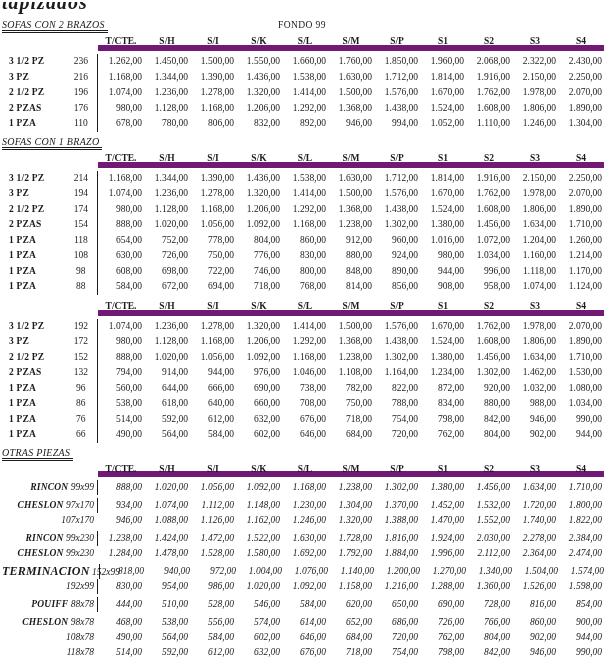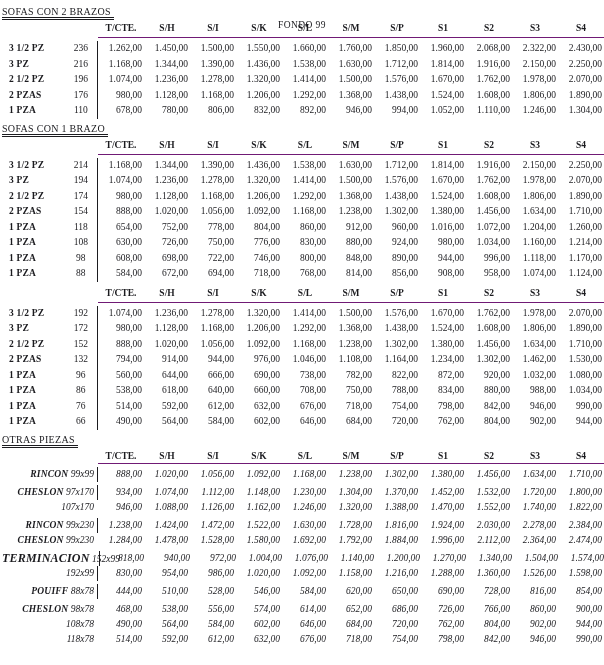--- a/index.html
+++ b/index.html
@@ -6,43 +6,46 @@
   body{
     width:604px;height:665px;overflow:hidden;position:relative;
     font-family:"Liberation Serif","DejaVu Serif",serif;
     color:#1b1b1f;font-size:9.5px;
   }
   .page{position:relative;padding:2px 0 0 2px;}
   .logo{height:13px;width:130px;overflow:hidden;}
   .logo-inner{display:block;font-size:20px;font-style:italic;font-weight:bold;margin-top:-11px;letter-spacing:1px;white-space:nowrap;}
   .doc-title{position:absolute;top:20px;left:0;right:0;text-align:center;font-size:9.5px;letter-spacing:.4px;}
   .section{margin-top:4px;}
-  .title-row{height:15px;line-height:11px;}
+  .title-row{height:15px;line-height:11px;font-style:italic;}
   .sec-title{display:inline-block;font-size:10px;letter-spacing:.3px;border-bottom:3px double #1b1b1f;padding:0 3px 0 0;}
   .row{display:flex;height:15.5px;line-height:15.5px;white-space:nowrap;}
   .thead{height:17px;line-height:15px;margin-bottom:3px;}
   .spacer{width:97px;}
-  .hcells{display:flex;width:506px;border-bottom:1px solid #701a75;}
+  .hcells{display:flex;width:506px;border-bottom:6px solid #701a75;}
   .hcell{width:46px;text-align:center;font-weight:bold;}
   .lbl{width:64px;padding-left:7px;font-weight:bold;box-sizing:border-box;letter-spacing:.2px;}
   .size{width:33px;text-align:center;}
   .plabel{width:97px;text-align:right;padding-right:3px;box-sizing:border-box;}
   .plabel .nm{font-weight:bold;letter-spacing:.2px;}
   .plabel .nm.tiny{font-size:12px;font-variant:small-caps;letter-spacing:.2px;}
   .prices{display:flex;width:507px;border-left:1px solid transparent;box-sizing:border-box;}
   .prices.bar{border-left-color:#1b1b1f;}
   .pcell{width:46px;text-align:right;padding-right:2px;box-sizing:border-box;}
   .group{margin:0;}
   .section.pieces .group{margin-bottom:3px;font-style:italic;}
   .section.pieces .row{height:15px;line-height:15px;}
 </style>
 </head>
 <body>
 
 <div class="page">
+  <div class="logo">
+    <span class="logo-inner">tapizados</span>
+  </div>
   <div class="doc-title">FONDO 99</div>
   <div>
       <div class="section">
         <div class="title-row"><div class="sec-title">SOFAS CON 2 BRAZOS</div></div>
         <div class="row thead">
           <div class="spacer"></div>
           <div class="hcells">
             <div class="hcell">T/CTE.</div>
             <div class="hcell">S/H</div>
             <div class="hcell">S/I</div>

